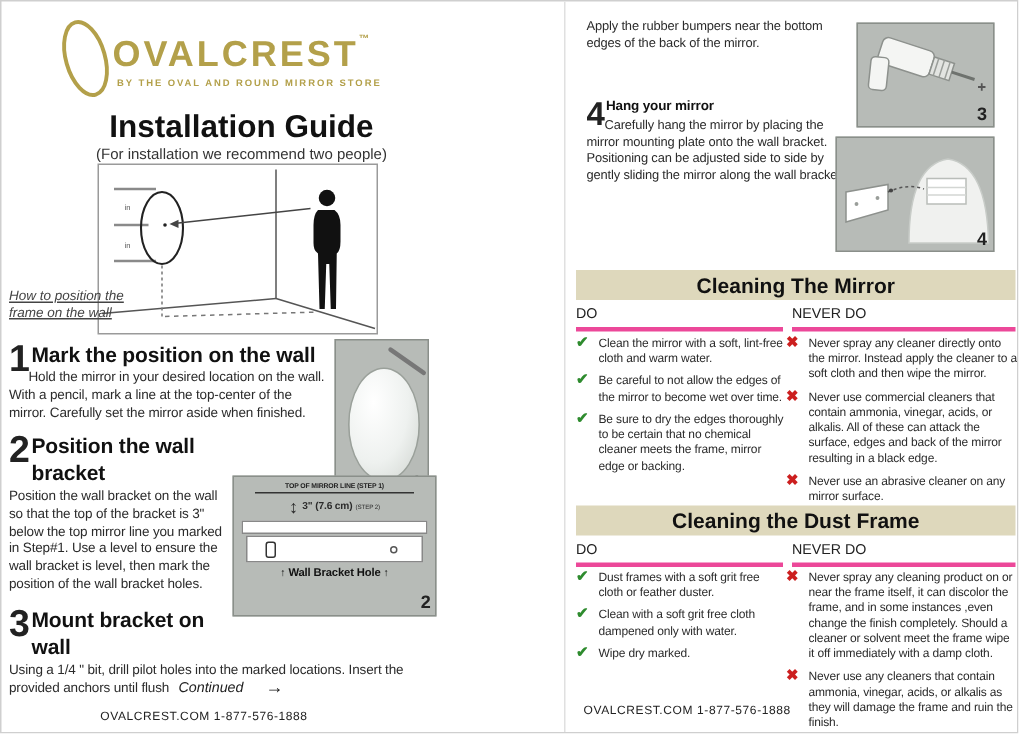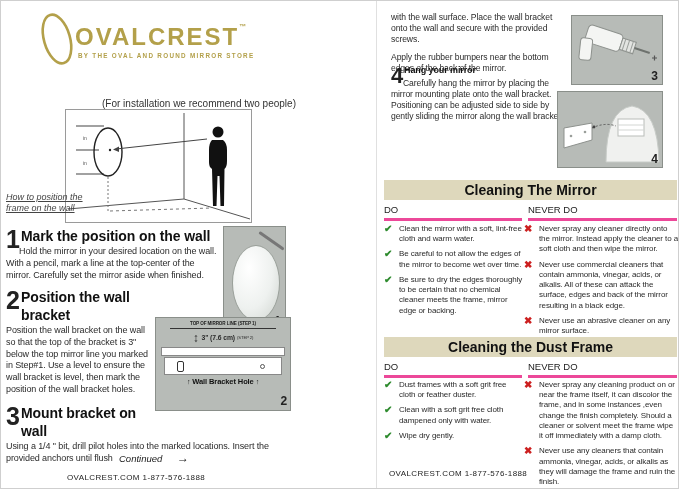--- a/index.html
+++ b/index.html
@@ -12,21 +12,21 @@
   
   .logo{left:34px;top:6px;width:230px;height:62px;}
   .logo-oval{position:absolute;left:0;top:0;}
   .wordmark{position:absolute;left:40px;top:16px;font-size:24px;font-weight:bold;
             letter-spacing:2px;color:#b3a04a;}
   .tm{font-size:7px;vertical-align:top;letter-spacing:0;}
   .tagline{position:absolute;left:43px;top:45px;font-size:6.3px;font-weight:bold;
            letter-spacing:1.3px;color:#b3a04a;}
 
   .title{left:0;top:72px;width:320px;text-align:center;font-size:21px;font-weight:bold;color:#111;}
-  .subtitle{left:0;top:97px;width:320px;text-align:center;font-size:10px;color:#333;margin-left:38px;}
+  .subtitle{left:0;top:97px;width:320px;text-align:center;font-size:10px;color:#333;}
 
   
   .illus{left:64px;top:108px;width:187px;height:114px;border:1px solid #9a9a9a;background:#fff;box-sizing:border-box;}
   .caption{left:5px;top:191px;width:96px;font-size:9px;font-style:italic;color:#444;line-height:1.25;text-decoration:underline;}
 
   
   .step-block{font-size:9px;line-height:1.3;letter-spacing:-0.1px;}
   .step1{left:5px;top:226px;width:214px;}
   .steps-flow{left:5px;top:287px;width:285px;}
   .num{float:left;width:13px;font-size:25px;font-weight:bold;line-height:24px;color:#222;}
@@ -108,20 +108,21 @@
   <div class="abs logo">
     <span class="logo-oval">
       <svg width="46" height="62" viewBox="0 0 46 62">
         <ellipse cx="22" cy="32" rx="13" ry="25" fill="none" stroke="#b3a04a" stroke-width="2.6" transform="rotate(-16 22 32)"></ellipse>
       </svg>
     </span>
     <span class="wordmark"><span>OVALCREST</span><span class="tm">™</span></span>
     <span class="tagline">BY THE OVAL AND ROUND MIRROR STORE</span>
   </div>
 
+  <div class="abs title">Installation Guide</div>
   <div class="abs subtitle">(For installation we recommend two people)</div>
 
   <div class="abs illus">
     <svg width="185" height="112" viewBox="0 0 185 112">
 
       <line x1="118" y1="3" x2="118" y2="89" stroke="#555" stroke-width="1"></line>
       <line x1="2" y1="99" x2="118" y2="89" stroke="#555" stroke-width="1"></line>
       <line x1="118" y1="89" x2="184" y2="109" stroke="#555" stroke-width="1"></line>
 
       <line x1="10" y1="16" x2="38" y2="16" stroke="#8a8a8a" stroke-width="1.6"></line>
@@ -188,21 +189,20 @@
       <div class="shead">Mount bracket on wall</div>
       <div class="sbody">Using a 1/4 " bit, drill pilot holes into the marked locations. Insert the provided anchors until flush</div>
     </div>
   </div>
 
   <div class="abs continued">Continued</div>
   <div class="abs cont-arrow">→</div>
   <div class="abs footerL">OVALCREST.COM  1-877-576-1888</div>
 
   <div class="abs rcont">
-    <p>with the wall surface. Place the wall bracket onto the wall and secure with the provided screws.</p>
     <p>Apply the rubber bumpers near the bottom edges of the back of the mirror.</p>
   </div>
 
   <div class="abs step4 step-block">
     <span class="num">4</span>
     <div class="shead">Hang your mirror</div>
     <div class="sbody">Carefully hang the mirror by placing the mirror mounting plate onto the wall bracket. Positioning can be adjusted side to side by gently sliding the mirror along the wall bracket.</div>
   </div>
 
   <div class="abs fig3">
@@ -281,21 +281,21 @@
     <div class="item">
         <span class="ic check">✔</span>
         <span>Dust frames with a soft grit free cloth or feather duster.</span>
       </div>
     <div class="item">
         <span class="ic check">✔</span>
         <span>Clean with a soft grit free cloth dampened only with water.</span>
       </div>
     <div class="item">
         <span class="ic check">✔</span>
-        <span>Wipe dry gently.</span>
+        <span>Wipe dry marked.</span>
       </div>
   </div>
   <div class="abs itemcol nvcol2">
     <div class="item">
         <span class="ic cross">✖</span>
         <span>Never spray any cleaning product on or near the frame itself, it can discolor the frame, and in some instances ,even change the finish completely. Should a cleaner or solvent meet the frame wipe it off immediately with a damp cloth.</span>
       </div>
     <div class="item">
         <span class="ic cross">✖</span>
         <span>Never use any cleaners that contain ammonia, vinegar, acids, or alkalis as they will damage the frame and ruin the finish.</span>

